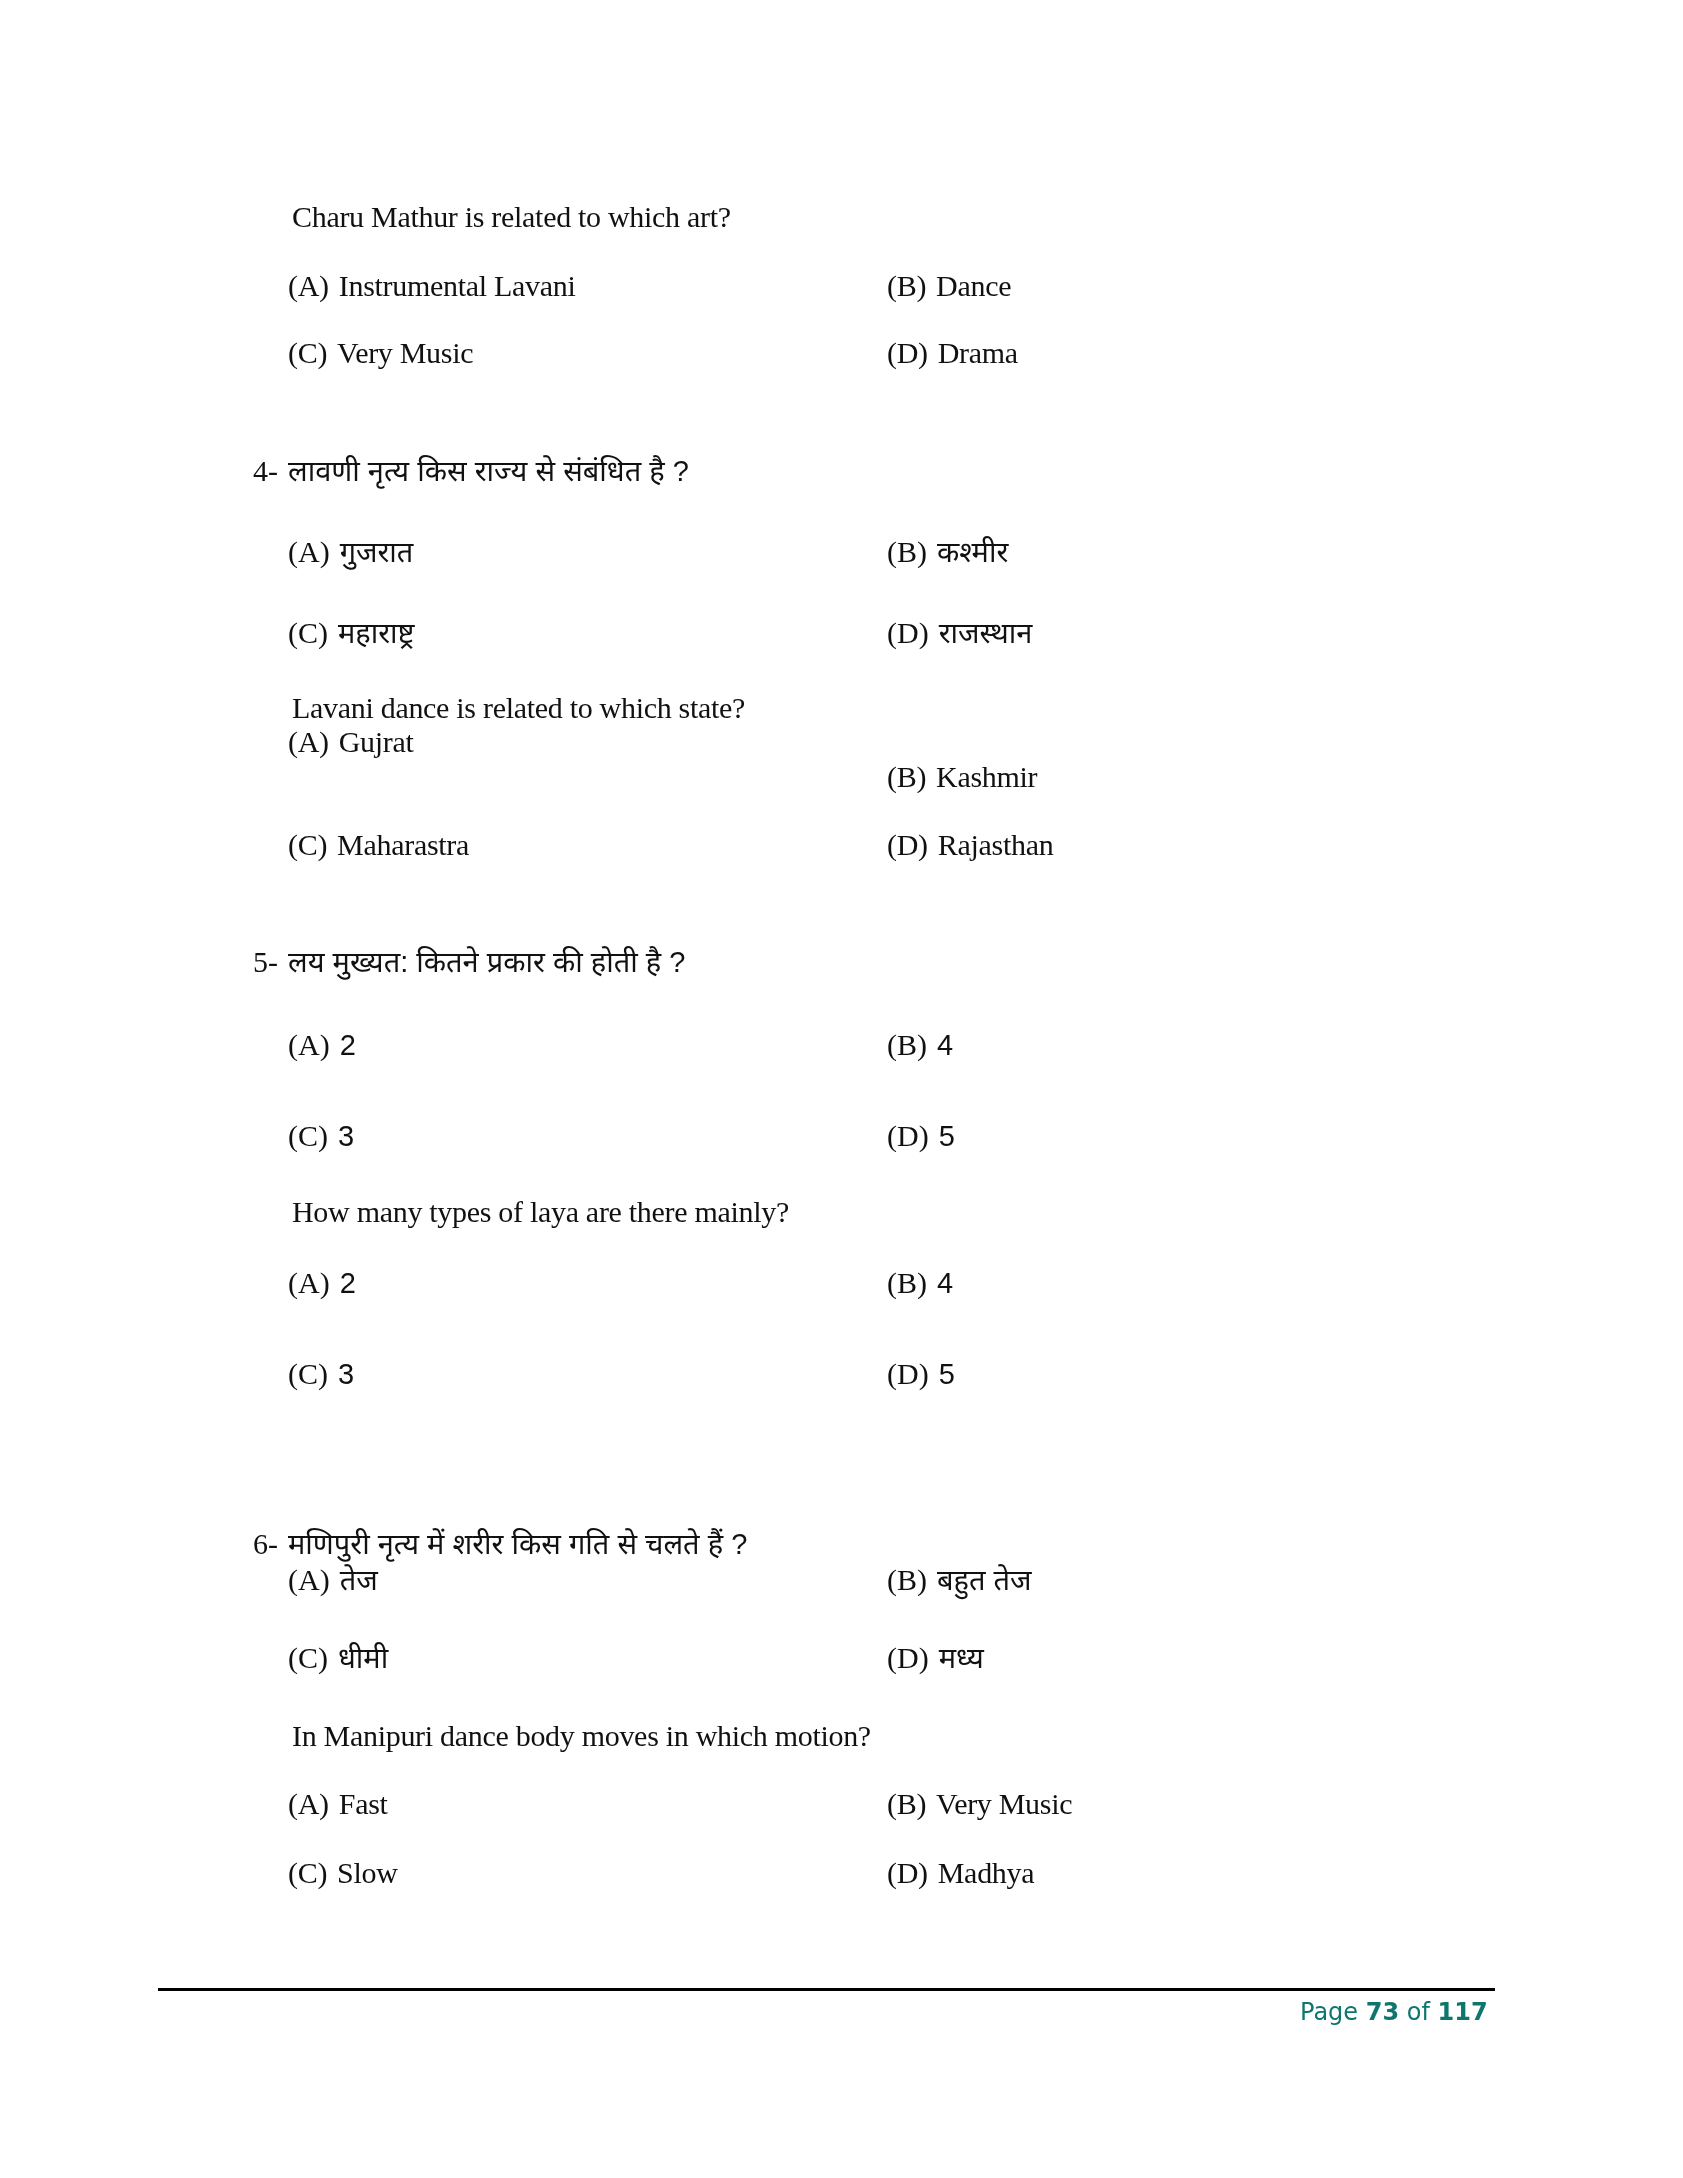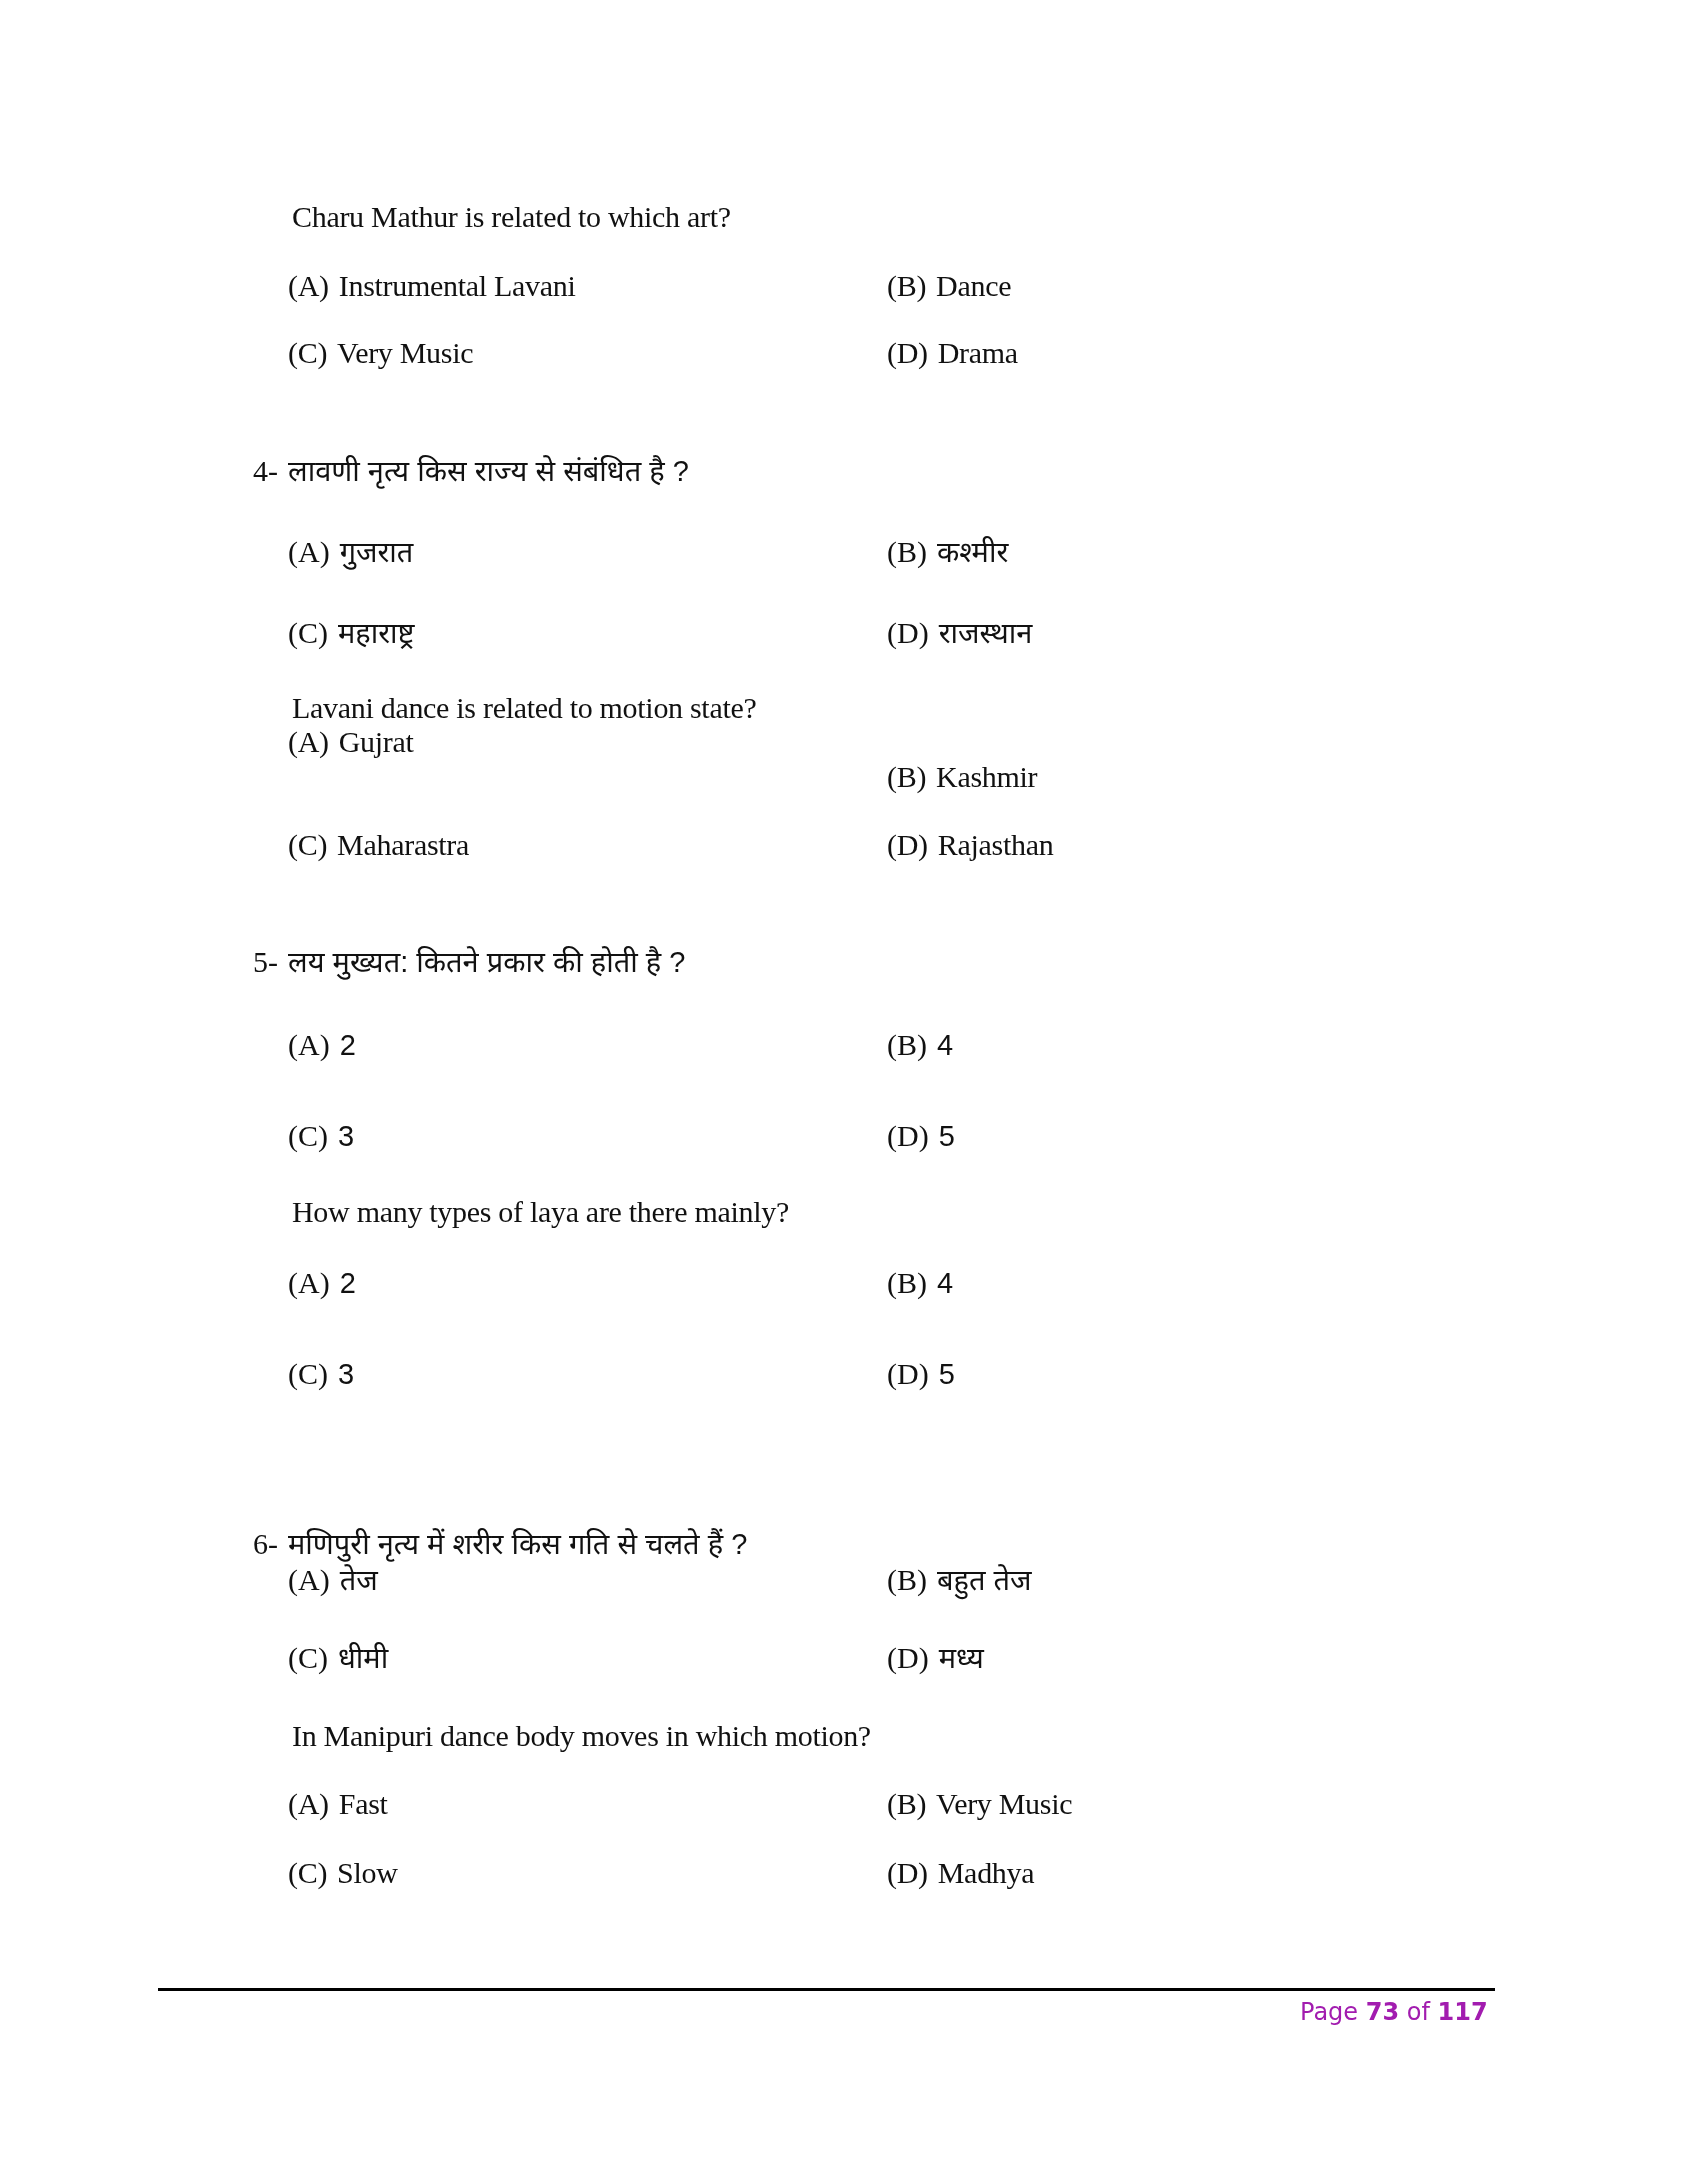--- a/index.html
+++ b/index.html
@@ -7,39 +7,39 @@
          font-family: "Liberation Serif", "DejaVu Serif", serif; color: #111; }
   .line { position: absolute; white-space: nowrap; font-size: 30px; line-height: 40px; transform: translateY(-50%); }
   .en { font-family: "Liberation Serif", serif; letter-spacing: -0.3px; }
   .hi { font-family: Liberation Sans, sans-serif; font-size: 29px; }
   .q { left: 292px; }
   .qn { left: 253px; }
   .optA { left: 288px; }
   .optB { left: 887px; }
   .lbl { font-family: "Liberation Serif", serif; margin-right: 10px; }
   .rule { position: absolute; left: 158px; top: 1988px; width: 1337px; height: 3px; background: #000; }
-  .footer { position: absolute; left: 1300px; top: 1998px; font-family: "DejaVu Sans", sans-serif; font-size: 24px; color: #a21caf; }
+  .footer { position: absolute; left: 1300px; top: 1998px; font-family: "DejaVu Sans", sans-serif; font-size: 24px; color: #0f766e; }
   .footer b { font-weight: bold; }
 </style>
 </head>
 <body>
 
 <div class="line en q" style="top:217px">Charu Mathur is related to which art?</div>
 <div class="line en optA" style="top:286px"><span class="lbl">(A)</span><span>Instrumental Lavani</span></div>
 <div class="line en optB" style="top:286px"><span class="lbl">(B)</span><span>Dance</span></div>
 <div class="line en optA" style="top:353px"><span class="lbl">(C)</span><span>Very Music</span></div>
 <div class="line en optB" style="top:353px"><span class="lbl">(D)</span><span>Drama</span></div>
 
 <div class="line qn" style="top:471px"><span class="lbl">4-</span><span class="hi">लावणी नृत्य किस राज्य से संबंधित है ?</span></div>
 <div class="line optA" style="top:552px"><span class="lbl">(A)</span><span class="hi">गुजरात</span></div>
 <div class="line optB" style="top:552px"><span class="lbl">(B)</span><span class="hi">कश्मीर</span></div>
 <div class="line optA" style="top:633px"><span class="lbl">(C)</span><span class="hi">महाराष्ट्र</span></div>
 <div class="line optB" style="top:633px"><span class="lbl">(D)</span><span class="hi">राजस्थान</span></div>
 
-<div class="line en q" style="top:708px">Lavani dance is related to motion state?</div>
+<div class="line en q" style="top:708px">Lavani dance is related to which state?</div>
 <div class="line en optA" style="top:742px"><span class="lbl">(A)</span><span>Gujrat</span></div>
 <div class="line en optB" style="top:777px"><span class="lbl">(B)</span><span>Kashmir</span></div>
 <div class="line en optA" style="top:845px"><span class="lbl">(C)</span><span>Maharastra</span></div>
 <div class="line en optB" style="top:845px"><span class="lbl">(D)</span><span>Rajasthan</span></div>
 
 <div class="line qn" style="top:962px"><span class="lbl">5-</span><span class="hi">लय मुख्यत: कितने प्रकार की होती है ?</span></div>
 <div class="line optA" style="top:1045px"><span class="lbl">(A)</span><span class="hi">2</span></div>
 <div class="line optB" style="top:1045px"><span class="lbl">(B)</span><span class="hi">4</span></div>
 <div class="line optA" style="top:1136px"><span class="lbl">(C)</span><span class="hi">3</span></div>
 <div class="line optB" style="top:1136px"><span class="lbl">(D)</span><span class="hi">5</span></div>

